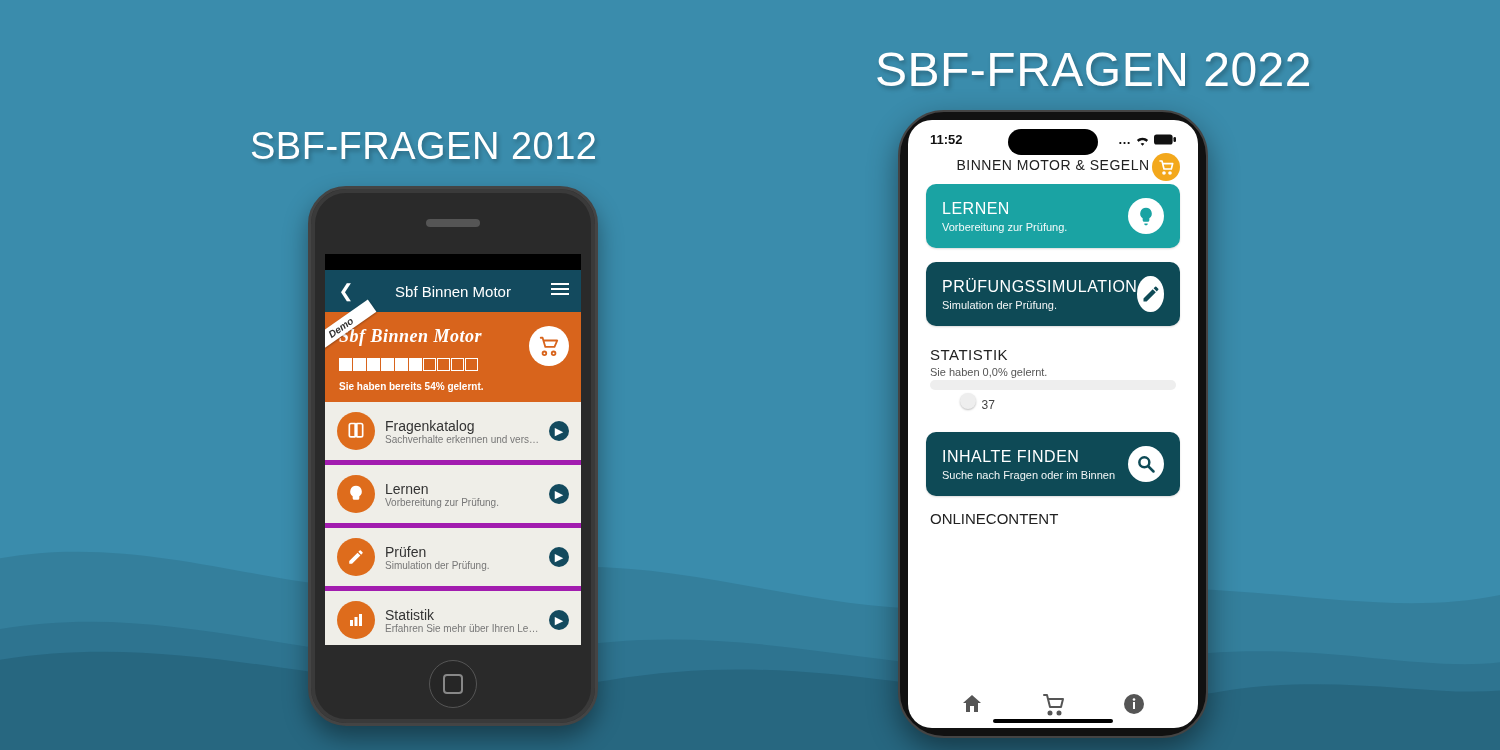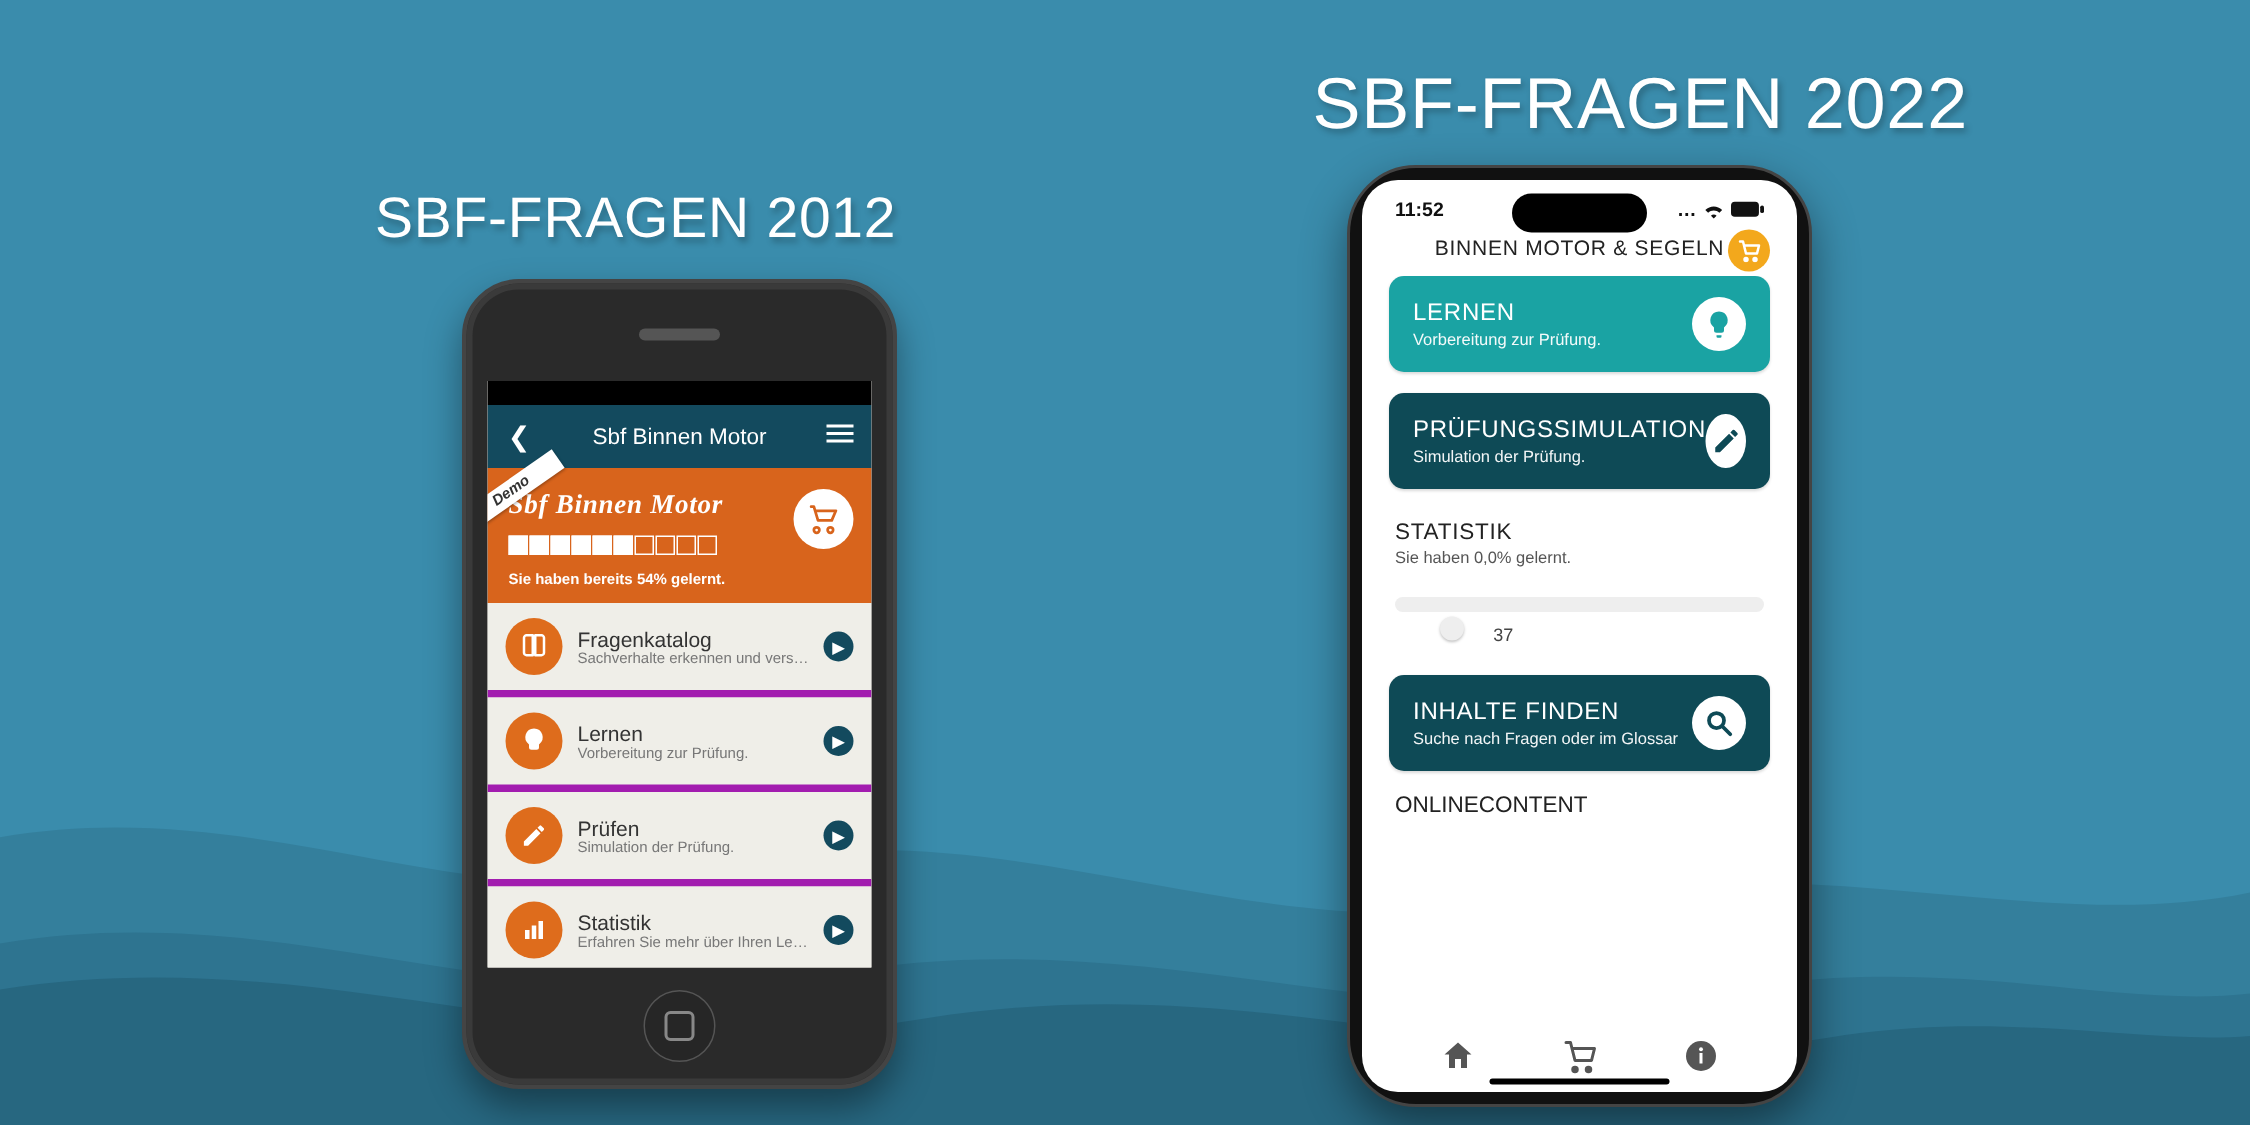--- a/index.html
+++ b/index.html
@@ -160,25 +160,25 @@
   .card .ct .ct1{ font-family:Impact,'Arial Black',sans-serif; font-size:16px; letter-spacing:.5px;}
   .card .ct .ct2{ font-size:11px; margin-top:3px; opacity:.95;}
   .card .ic{
     width:36px; height:36px; border-radius:50%; background:#fff;
     display:flex; align-items:center; justify-content:center;
   }
   .card.teal .ic{ color:#1aa3a3;}
   .card.dark .ic{ color:#0e4a56;}
   .stat-block{ padding:6px 4px 18px; }
   .stat-block .st1{ font-family:Impact,'Arial Black',sans-serif; font-size:15px; letter-spacing:.5px; color:#222;}
-  .stat-block .st2{ font-size:11px; color:#555; margin:3px 0 20px;}
+  .stat-block .st2{ font-size:11px; color:#555; margin:3px 0 2px;}
   .statbar{ height:10px; background:#eee; border-radius:6px; position:relative;}
   .statknob{ position:absolute; top:-3px; width:16px; height:16px;
     background:#eee; border-radius:50%; box-shadow:0 1px 2px rgba(0,0,0,.25);}
-  .statnum{ font-size:12px; color:#444; text-align:center; display:block; margin-left:16px; margin-top:2px;}
+  .statnum{ font-size:12px; color:#444; text-align:center; display:block; margin-left:2px; margin-top:2px;}
   .online-title{ font-family:Impact,'Arial Black',sans-serif; font-size:15px; color:#222; margin:4px 4px 6px;}
   .info-chip{
     background:#f3a81c; color:#fff; border-radius:16px; padding:6px 10px;
     font-family:Impact,'Arial Black',sans-serif; font-size:11px; letter-spacing:.5px;
     white-space:nowrap; overflow:hidden; text-overflow:ellipsis;
   }
   
   .tabbar{
     position:absolute; bottom:6px; left:0; right:0;
     display:flex; justify-content:space-around; align-items:center;
@@ -343,21 +343,21 @@
         </div>
         <div style="position:relative; height:18px; margin-top:6px;">
           <div class="statknob" id="statknob" style="left: 12%;"></div>
           <span class="statnum" id="statnum" style="position: absolute; left: calc(12% + 20px);">37</span>
         </div>
       </div>
 
       <div class="card dark">
         <div class="ct">
           <div class="ct1">INHALTE FINDEN</div>
-          <div class="ct2">Suche nach Fragen oder im Glossar</div>
+          <div class="ct2">Suche nach Fragen oder im Binnen</div>
         </div>
         <div class="ic">
           <svg width="20" height="20" viewBox="0 0 24 24" fill="none" stroke="currentColor" stroke-width="3" stroke-linecap="round">
               <circle cx="10" cy="10" r="6"></circle>
               <line x1="15" y1="15" x2="21" y2="21"></line>
             </svg>
         </div>
       </div>
 
       <div class="online-title">ONLINECONTENT</div>

